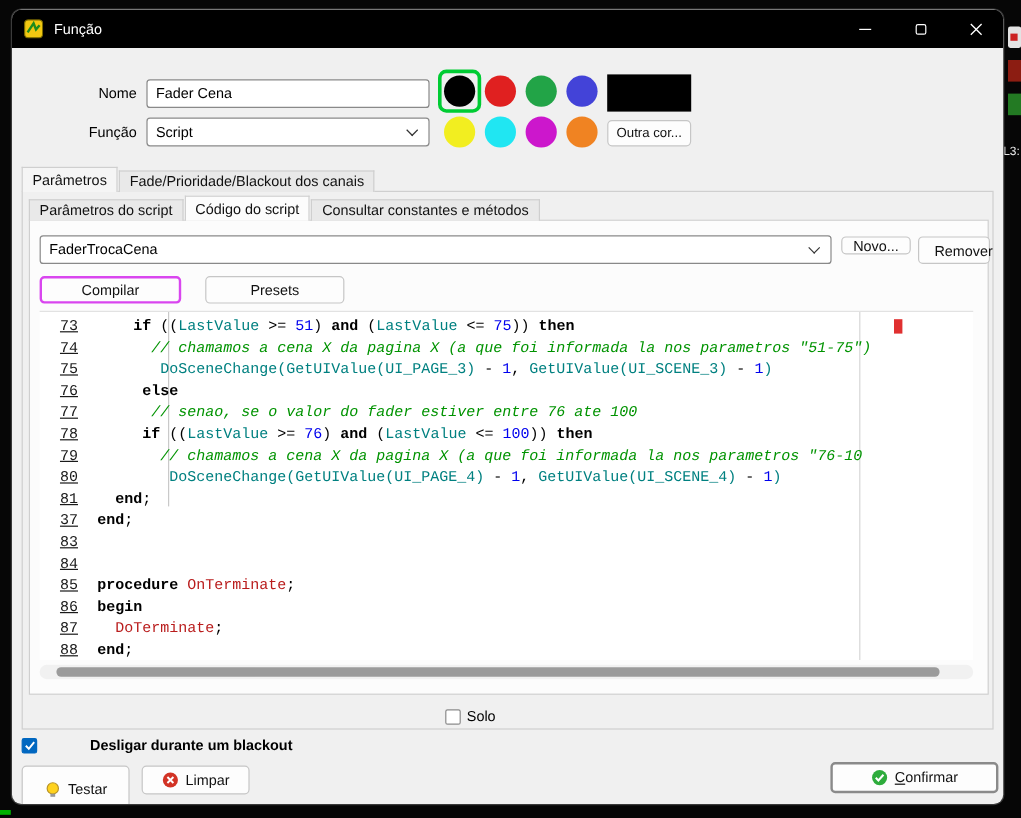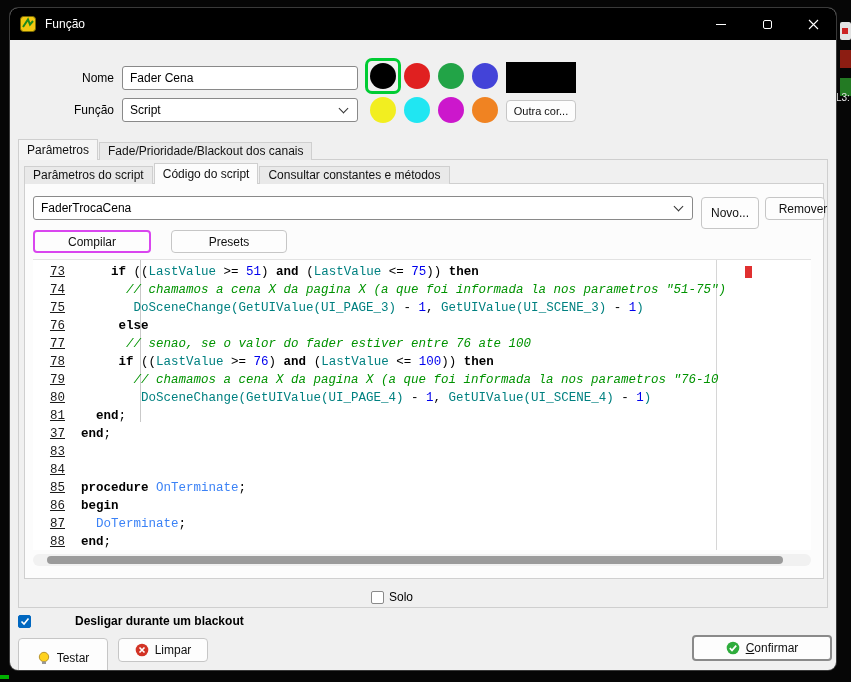--- a/index.html
+++ b/index.html
@@ -60,21 +60,21 @@
             font-family:"Liberation Mono", monospace; font-size:12.5px; }
   #code-lines { position:relative; padding-top:3px; z-index:2; }
   .code-line { display:flex; height:18px; line-height:18px; white-space:pre; }
   .line-no { flex:0 0 32px; width:32px; text-align:right; color:#1a1a1a;text-decoration:underline; }
   .line-code { margin-left:16px; }
   .s-p { color:#000; }
   .s-k { color:#000; font-weight:bold; }
   .s-i { color:#008080; }
   .s-n { color:#0000ee; }
   .s-c { color:#009300; font-style:italic; }
-  .s-m { color:#3b82f6;margin-top:36px; }
+  .s-m { color:#b91c1c;margin-top:36px; }
   .indent-guide { position:absolute; left:107px; top:0; width:1px; height:162px; background:#c9c9c9; z-index:1; }
   .margin-line  { position:absolute; left:683px; top:0; width:1px; height:100%; background:#d6d6d6; z-index:1; }
   .red-mark { position:absolute; left:712px; top:6px; width:7px; height:12px; background:#e03030; z-index:3; }
   .hscroll { position:absolute; left:8px; top:370px; width:778px; height:12px;
              background:#f1f1f1; border-radius:6px; }
   .hscroll-thumb { position:absolute; left:14px; top:2px; width:736px; height:8px;
                    background:#9b9b9b; border-radius:4px; }
 
   
   .cb-row { position:absolute; display:flex; align-items:center; gap:5px; }
@@ -91,21 +91,21 @@
 </head>
 <body>
 
 <div class="screen">
 
   <div class="edge-item" style="left:840px; top:22px; width:11px; height:18px; background:#e3e3e3; border-radius:2px;">
     <div style="position:absolute; left:2px; top:6px; width:6px; height:6px; background:#cc2222;"></div>
   </div>
   <div class="edge-item" style="left:840px; top:50px; width:11px; height:18px; background:#8c1d12;"></div>
   <div class="edge-item" style="left:840px; top:78px; width:11px; height:18px; background:#237a23;"></div>
-  <span class="edge-label" style="left:836px; top:92px;">L3:</span>
+  <span class="edge-label" style="left:836px; top:121px;">L3:</span>
   <div class="edge-item" style="left:0; top:675px; width:9px; height:4px; background:#00b000;"></div>
 
   <div class="dialog">
 
     <div class="titlebar">
       <span class="app-icon">
         <svg width="16" height="16" viewBox="0 0 16 16">
           <rect x="0.5" y="0.5" width="15" height="15" rx="3" fill="#f2c811" stroke="#7a6a00"></rect>
           <path d="M3 11 L8 3.5 L10 8.5 L13 5" stroke="#1d8a1d" stroke-width="2" fill="none"></path>
         </svg>
@@ -165,21 +165,21 @@
         <div class="tab active">Código do script</div>
         <div class="tab">Consultar constantes e métodos</div>
       </div>
 
       <div class="tab-panel sub-panel">
 
         <div class="combo" style="left:8px; top:12px; width:660px; height:24px;">
           <span>FaderTrocaCena</span>
           <span class="chevron"></span>
         </div>
-        <button class="btn pos" style="left:676px; top:13px; width:58px; height:32px;">
+        <button class="btn pos" style="left:676px; top:13px; width:58px; height:15px;">
           <span>Novo...</span>
         </button>
         <button class="btn pos" style="left:740px; top:13px; width:60px; height:23px;padding-left:16px;">
           <span>Remover</span>
         </button>
 
         <button class="btn pos focused" style="left:8px; top:46px; width:118px; height:23px;">
           <span>Compilar</span>
         </button>
         <button class="btn pos" style="left:146px; top:46px; width:116px; height:23px;">

